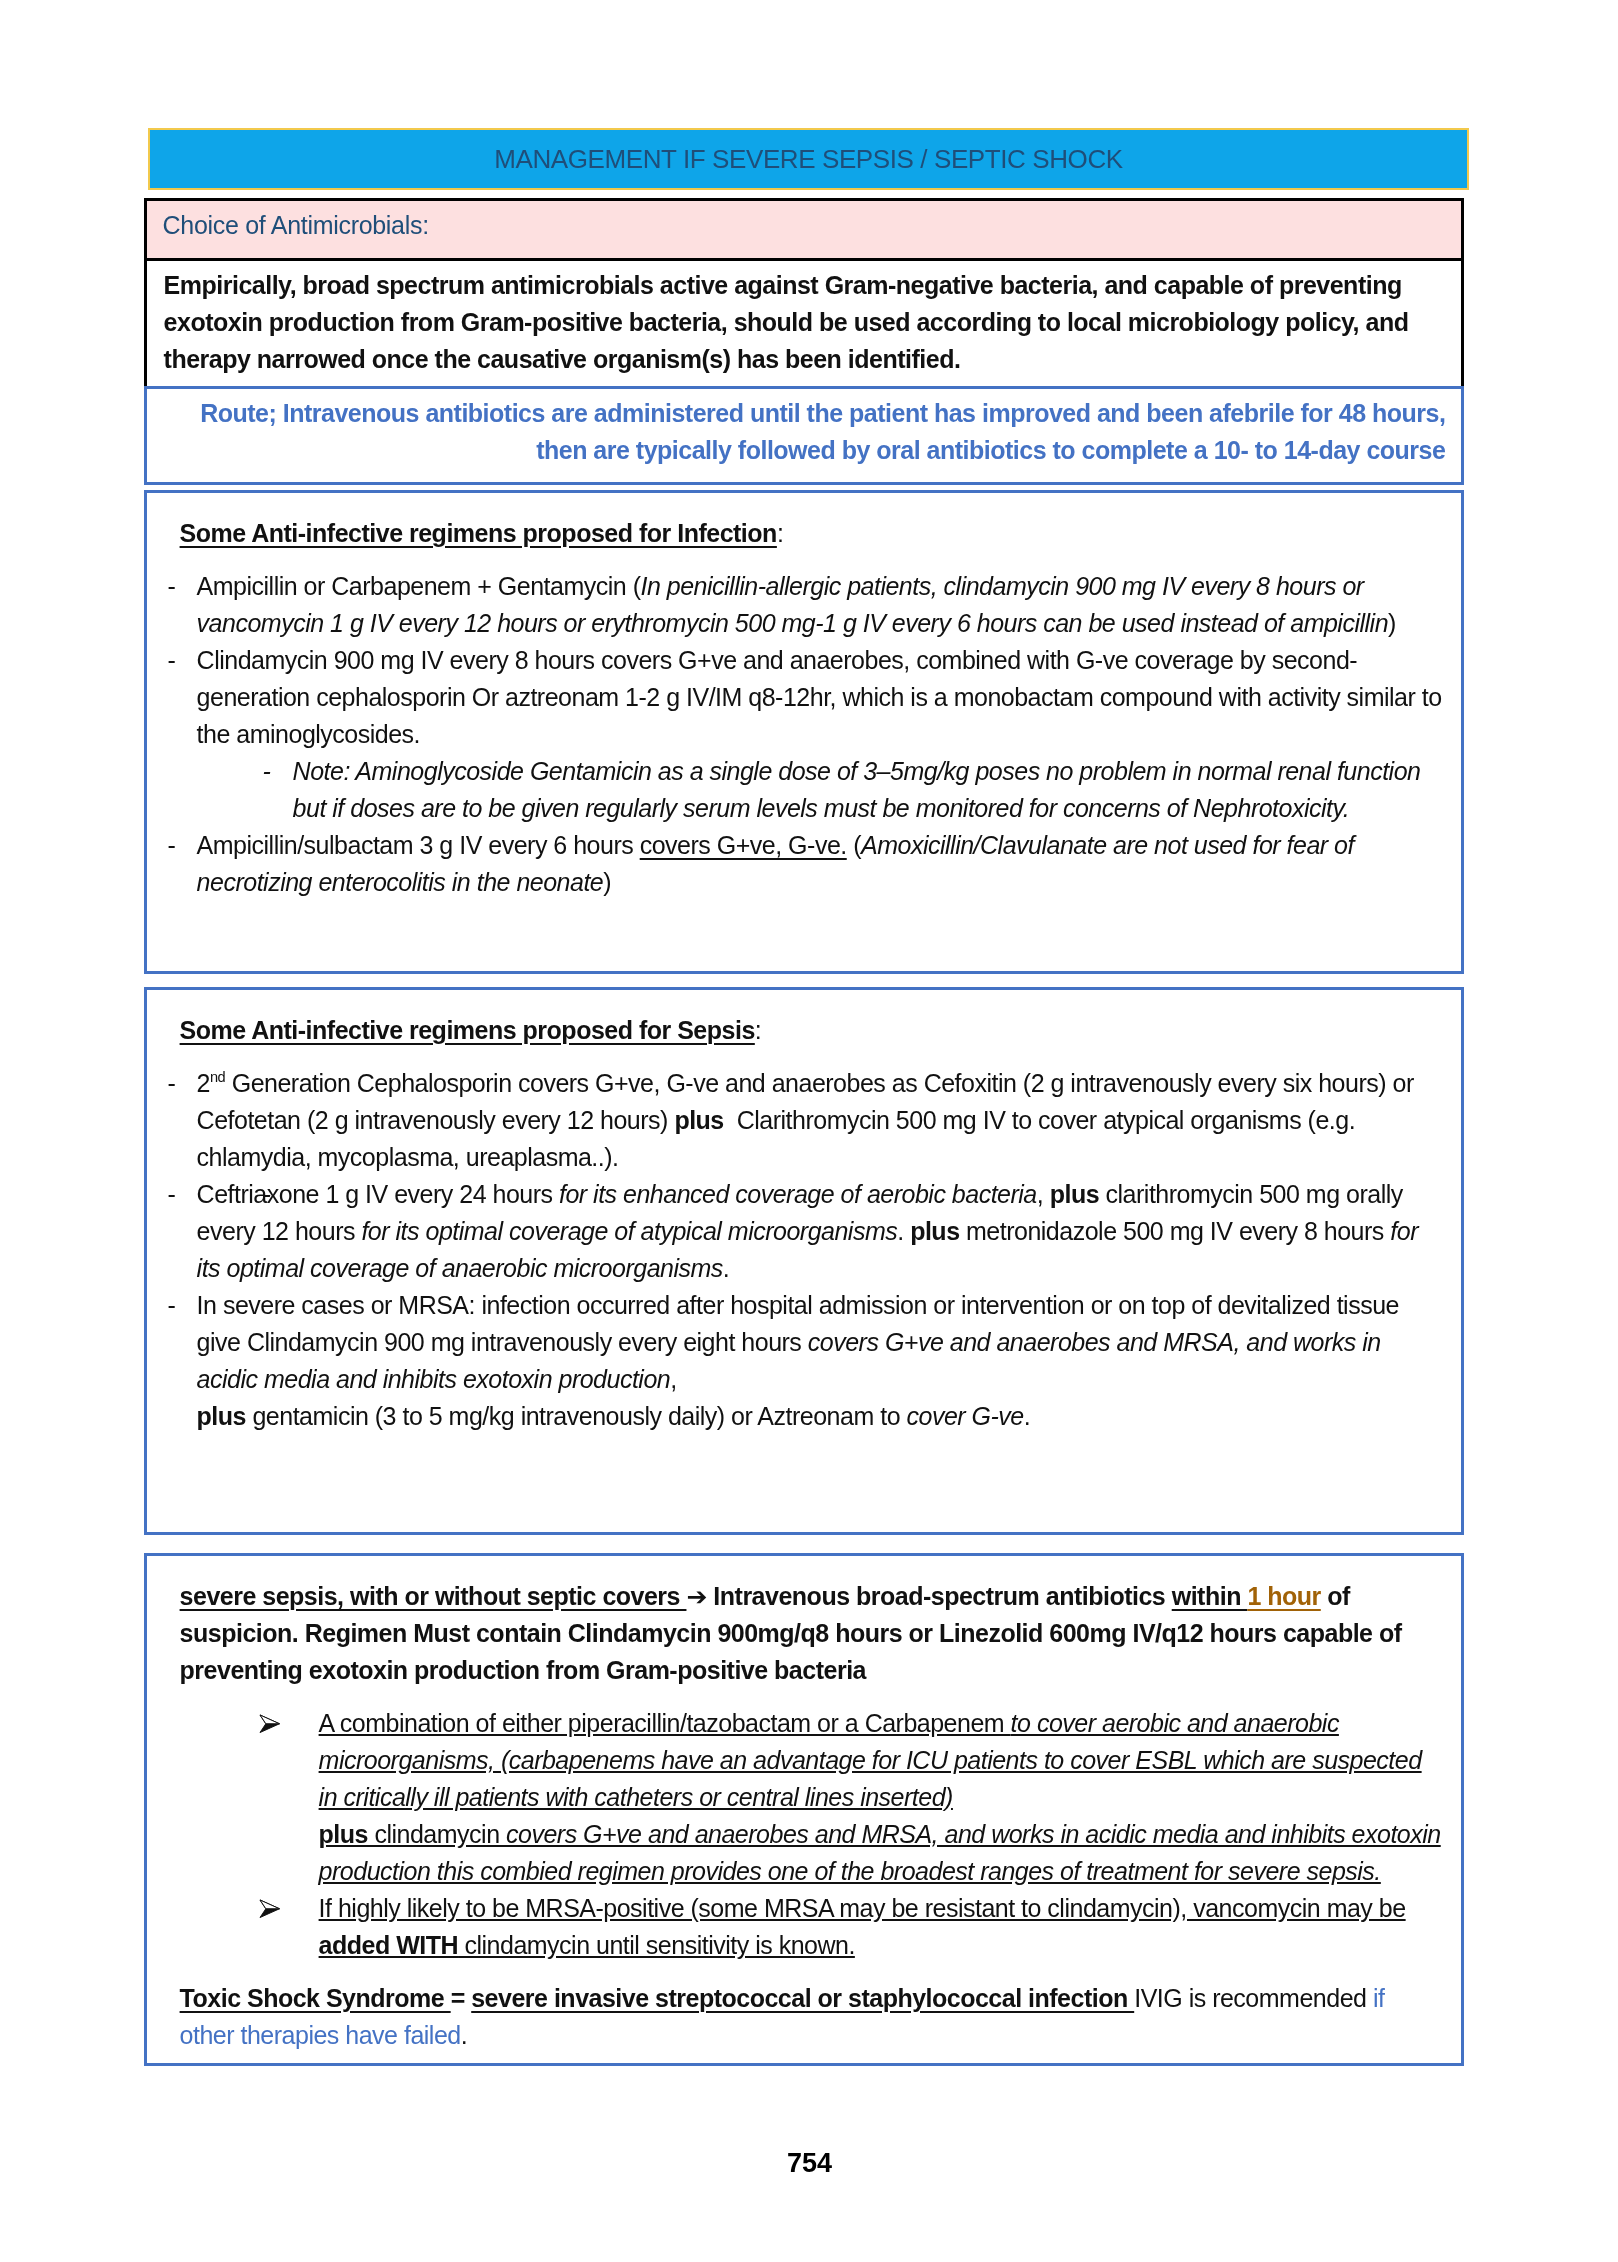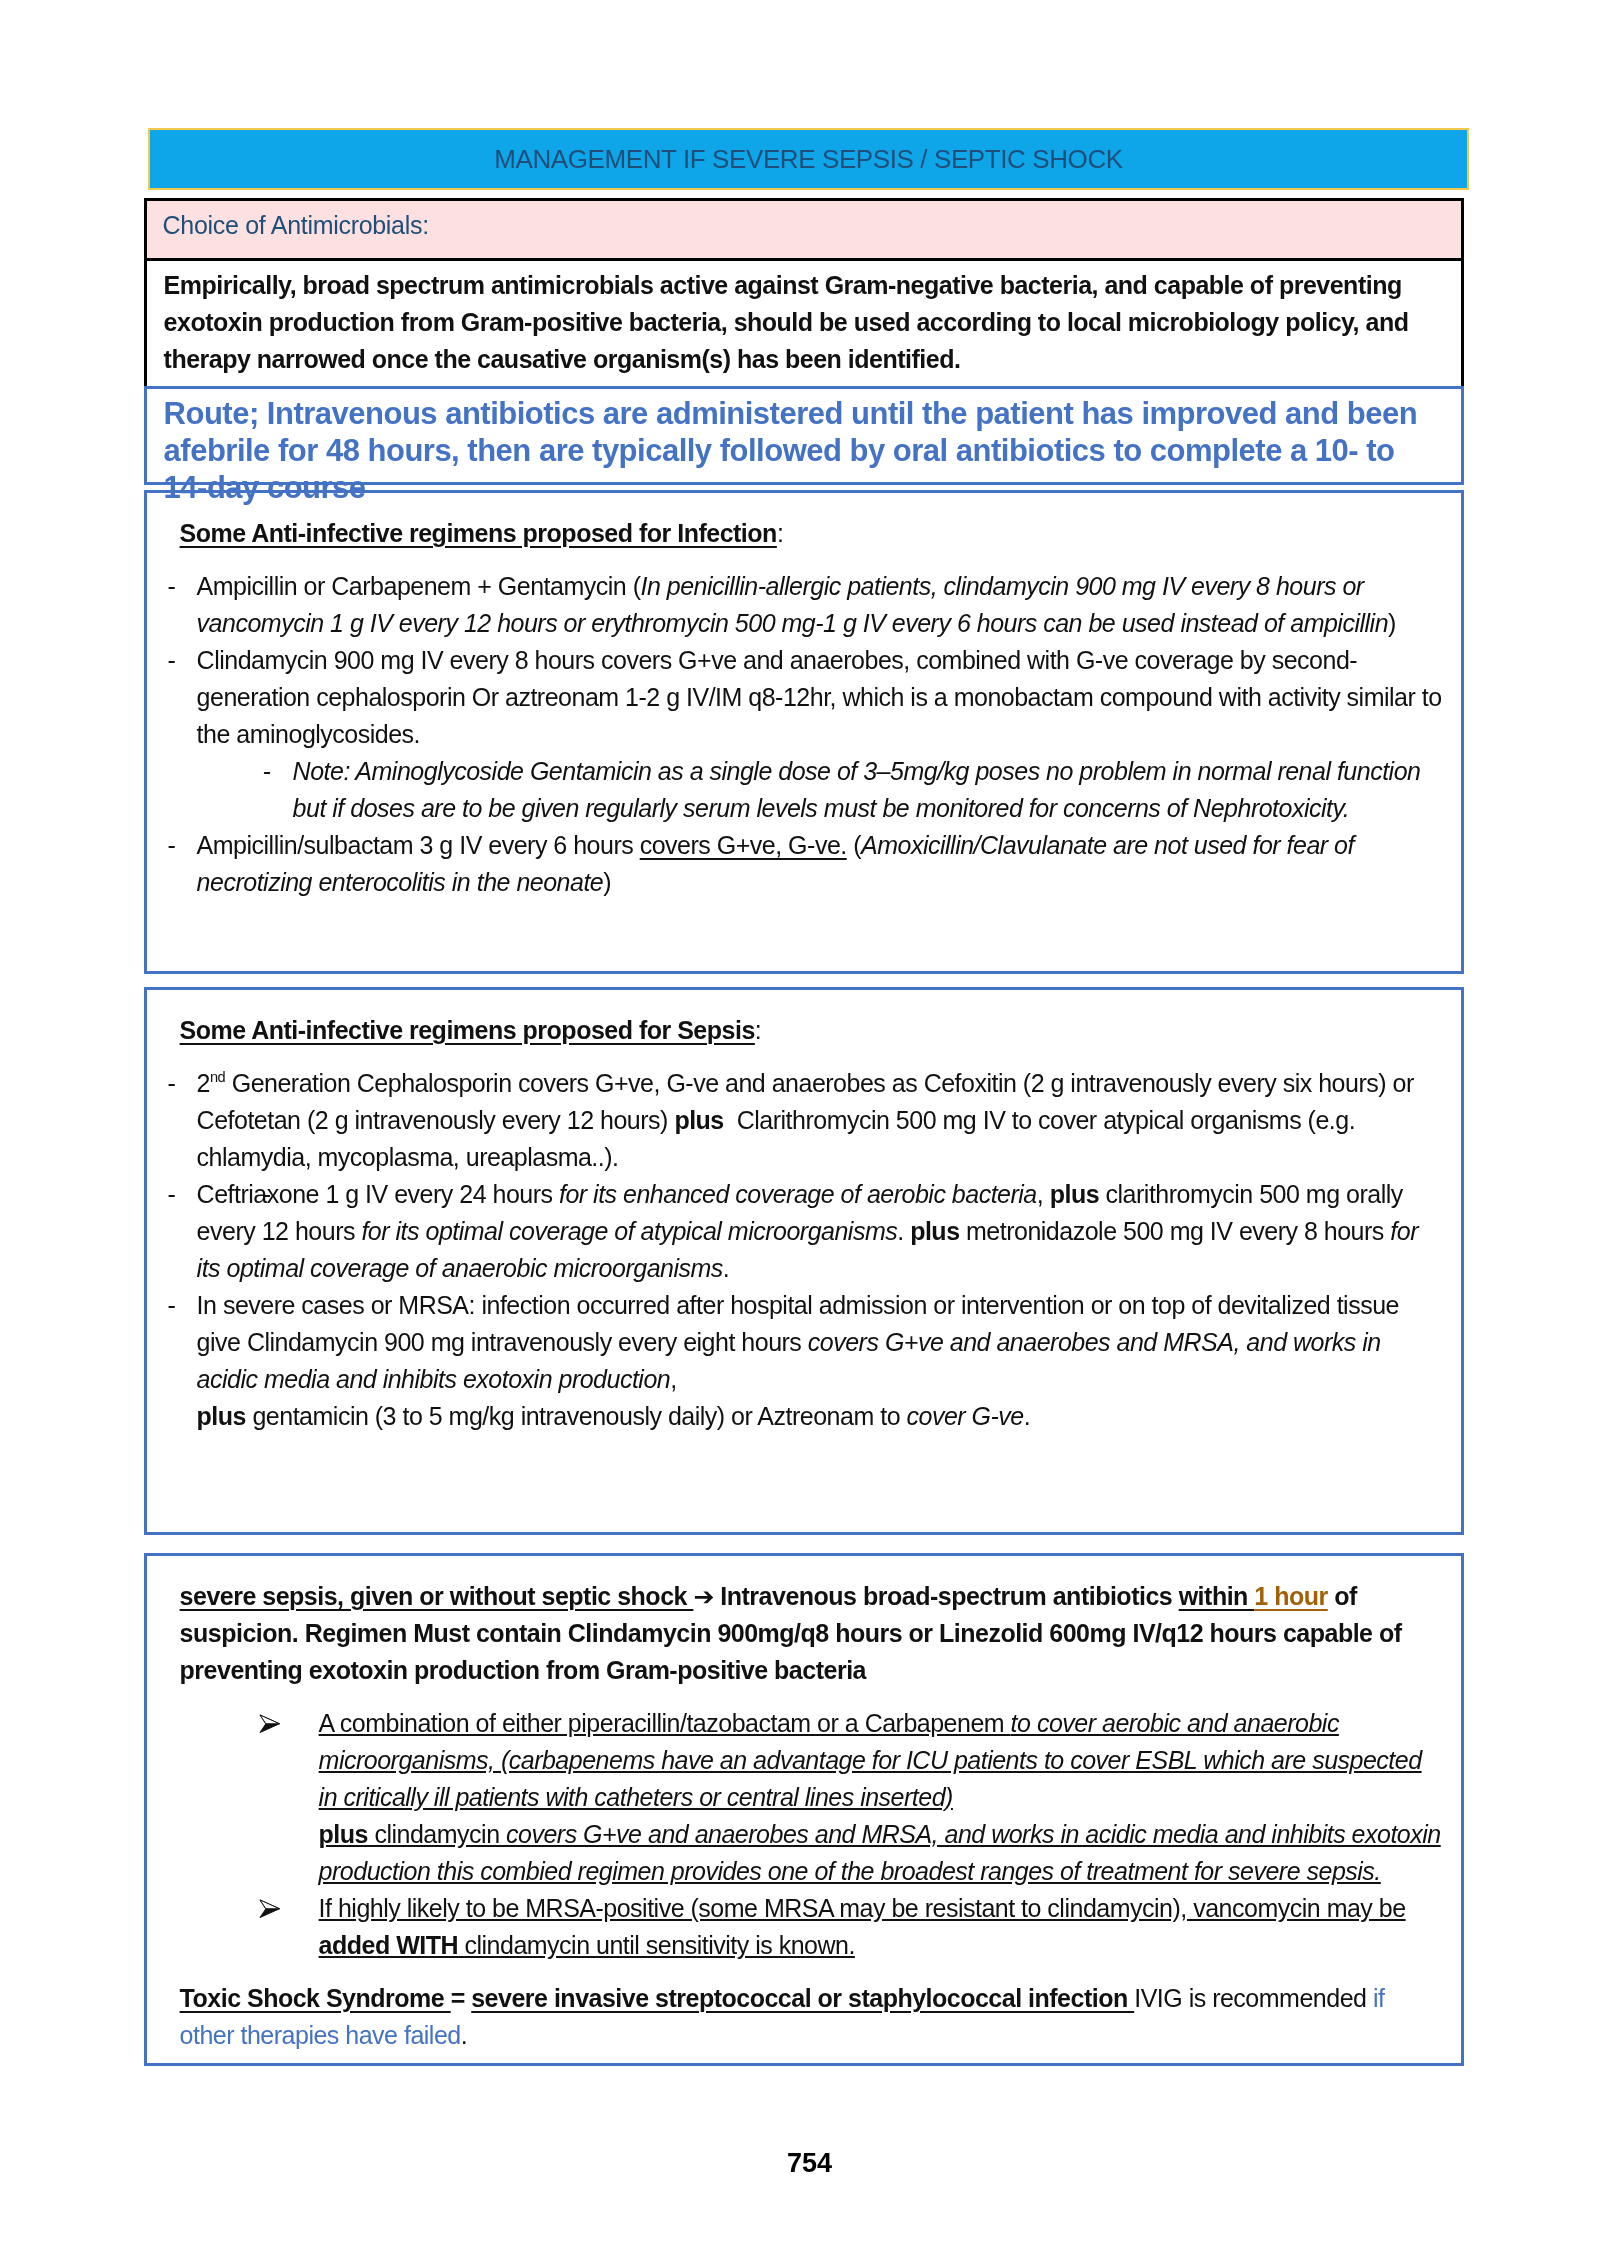--- a/index.html
+++ b/index.html
@@ -9,21 +9,21 @@
   .title-box { top: 128px; left: 148px; width: 1321px; height: 62px; background: #0ea5e9;
                border: 2px solid #f2c94c; display: flex; align-items: center; justify-content: center; }
   .title-box span { color: #1f4e79; font-size: 26px; font-weight: normal; letter-spacing: -0.4px; }
   .choice-head { top: 198px; height: 63px; background: #fde0e0; border: 3.9px solid #000;
                  border-bottom: 3.9px solid #000; padding: 9.8px 15.6px; }
   .choice-head span { color: #1f4e79; font-size: 25px; letter-spacing: -0.3px; }
   .choice-body { top: 259px; height: 129px; border: 3.9px solid #000; border-top: none; border-bottom: none;
                  padding: 7.8px 15.6px 0 16.6px; }
   .choice-body p { margin: 0; font-weight: bold; font-size: 25px; line-height: 37px; letter-spacing: -0.5px; }
   .route { top: 386px; height: 99px; border: 3.9px solid #4472c4; padding: 5.9px 15.6px 0 16.6px; }
-  .route p { margin: 0; color: #4472c4; font-weight: bold; font-size: 31px; line-height: 37px; letter-spacing: -0.5px; }
+  .route p { margin: 0; color: #4472c4; font-weight: bold; font-size: 25px; line-height: 37px; letter-spacing: -0.5px; text-align: right; }
   .blue-box { border: 3.9px solid #4472c4; padding: 5.9px 15.6px 0 16.6px; }
   .infection { top: 490px; height: 484px; }
   .sepsis { top: 987px; height: 548px; }
   .severe { top: 1553px; height: 513px; }
   .heading { font-weight: bold; text-decoration: underline; text-decoration-thickness: 2px; text-underline-offset: 3.9px; }
   .txt { font-size: 25px; line-height: 37px; letter-spacing: -0.5px; }
   .line { margin: 16px; }
   .item { position: relative; padding-left: 33px; margin: 0; }
   .item .dash { position: absolute; left: 3.9px; top: 0; }
   .subitem { position: relative; padding-left: 129px; margin: 0; }
@@ -98,21 +98,21 @@
     <span>Ceftriaxone 1 g IV every 24 hours </span><span class="i">for its enhanced coverage of aerobic bacteria</span><span>, </span><span class="b">plus</span><span> clarithromycin 500 mg orally every 12 hours </span><span class="i">for its optimal coverage of atypical microorganisms</span><span>. </span><span class="b">plus</span><span> metronidazole 500 mg IV every 8 hours </span><span class="i">for its optimal coverage of anaerobic microorganisms</span><span>.</span>
   </p>
 
   <p class="item">
     <span class="dash">-</span>
     <span>In severe cases or MRSA: infection occurred after hospital admission or intervention or on top of devitalized tissue give Clindamycin 900 mg intravenously every eight hours </span><span class="i">covers G+ve and anaerobes and MRSA, and works in acidic media and inhibits exotoxin production</span><span>,</span><br><span class="b">plus</span><span> gentamicin (3 to 5 mg/kg intravenously daily) or Aztreonam to </span><span class="i">cover G-ve</span><span>.</span>
   </p>
 </div>
 
 <div class="box blue-box severe txt">
-  <p class="line b"><span class="u">severe sepsis, given or without septic shock </span><span>➔</span><span> Intravenous broad-spectrum antibiotics </span><span class="u">within </span><span class="link">1 hour</span><span> of suspicion. Regimen Must contain Clindamycin 900mg/q8 hours or Linezolid 600mg IV/q12 hours capable of preventing exotoxin production from Gram-positive bacteria</span></p>
+  <p class="line b"><span class="u">severe sepsis, with or without septic covers </span><span>➔</span><span> Intravenous broad-spectrum antibiotics </span><span class="u">within </span><span class="link">1 hour</span><span> of suspicion. Regimen Must contain Clindamycin 900mg/q8 hours or Linezolid 600mg IV/q12 hours capable of preventing exotoxin production from Gram-positive bacteria</span></p>
 
   <p class="arrowitem">
     <svg class="arrow" viewBox="0 0 22 20">
         <path d="M1 1 L21 10 L1 19 L7 10 Z" fill="#111" stroke="#111" stroke-width="1"></path>
         <path d="M1 1 L21 10 L7 10 Z" fill="#fff" stroke="#111" stroke-width="1"></path>
       </svg>
     <span>A combination of either piperacillin/tazobactam or a Carbapenem </span><span class="i">to cover aerobic and anaerobic microorganisms, (carbapenems have an advantage for ICU patients to cover ESBL which are suspected in critically ill patients with catheters or central lines inserted)</span><br><span class="b">plus</span><span> clindamycin </span><span class="i">covers G+ve and anaerobes and MRSA, and works in acidic media and inhibits exotoxin production this combied regimen provides one of the broadest ranges of treatment for severe sepsis.</span>
   </p>
 
   <p class="arrowitem">

